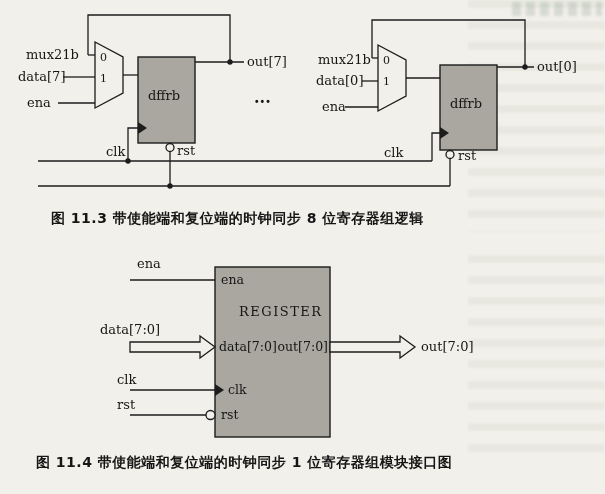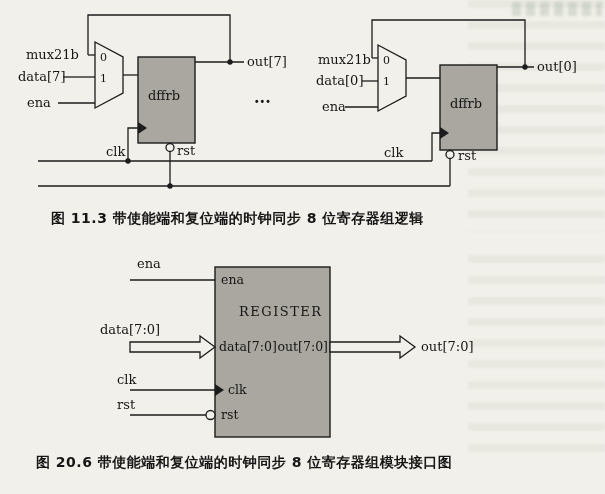--- a/index.html
+++ b/index.html
@@ -138,15 +138,15 @@
     <polygon class="solid" points="215,132 224,138 215,144"></polygon>
     <text class="sig" x="117" y="132">clk</text>
     <text class="port" x="228" y="142">clk</text>
 
     <line class="wire" x1="130" y1="163" x2="206" y2="163"></line>
     <circle class="hollow" cx="210.5" cy="163" r="4.5"></circle>
     <text class="sig" x="117" y="157">rst</text>
     <text class="port" x="221" y="167">rst</text>
   </svg>
 
-  <div id="cap114" class="caption">图 20.6  带使能端和复位端的时钟同步 8 位寄存器组模块接口图</div>
+  <div id="cap114" class="caption">图 11.4  带使能端和复位端的时钟同步 1 位寄存器组模块接口图</div>
 
 </div>
 
 </body></html>

